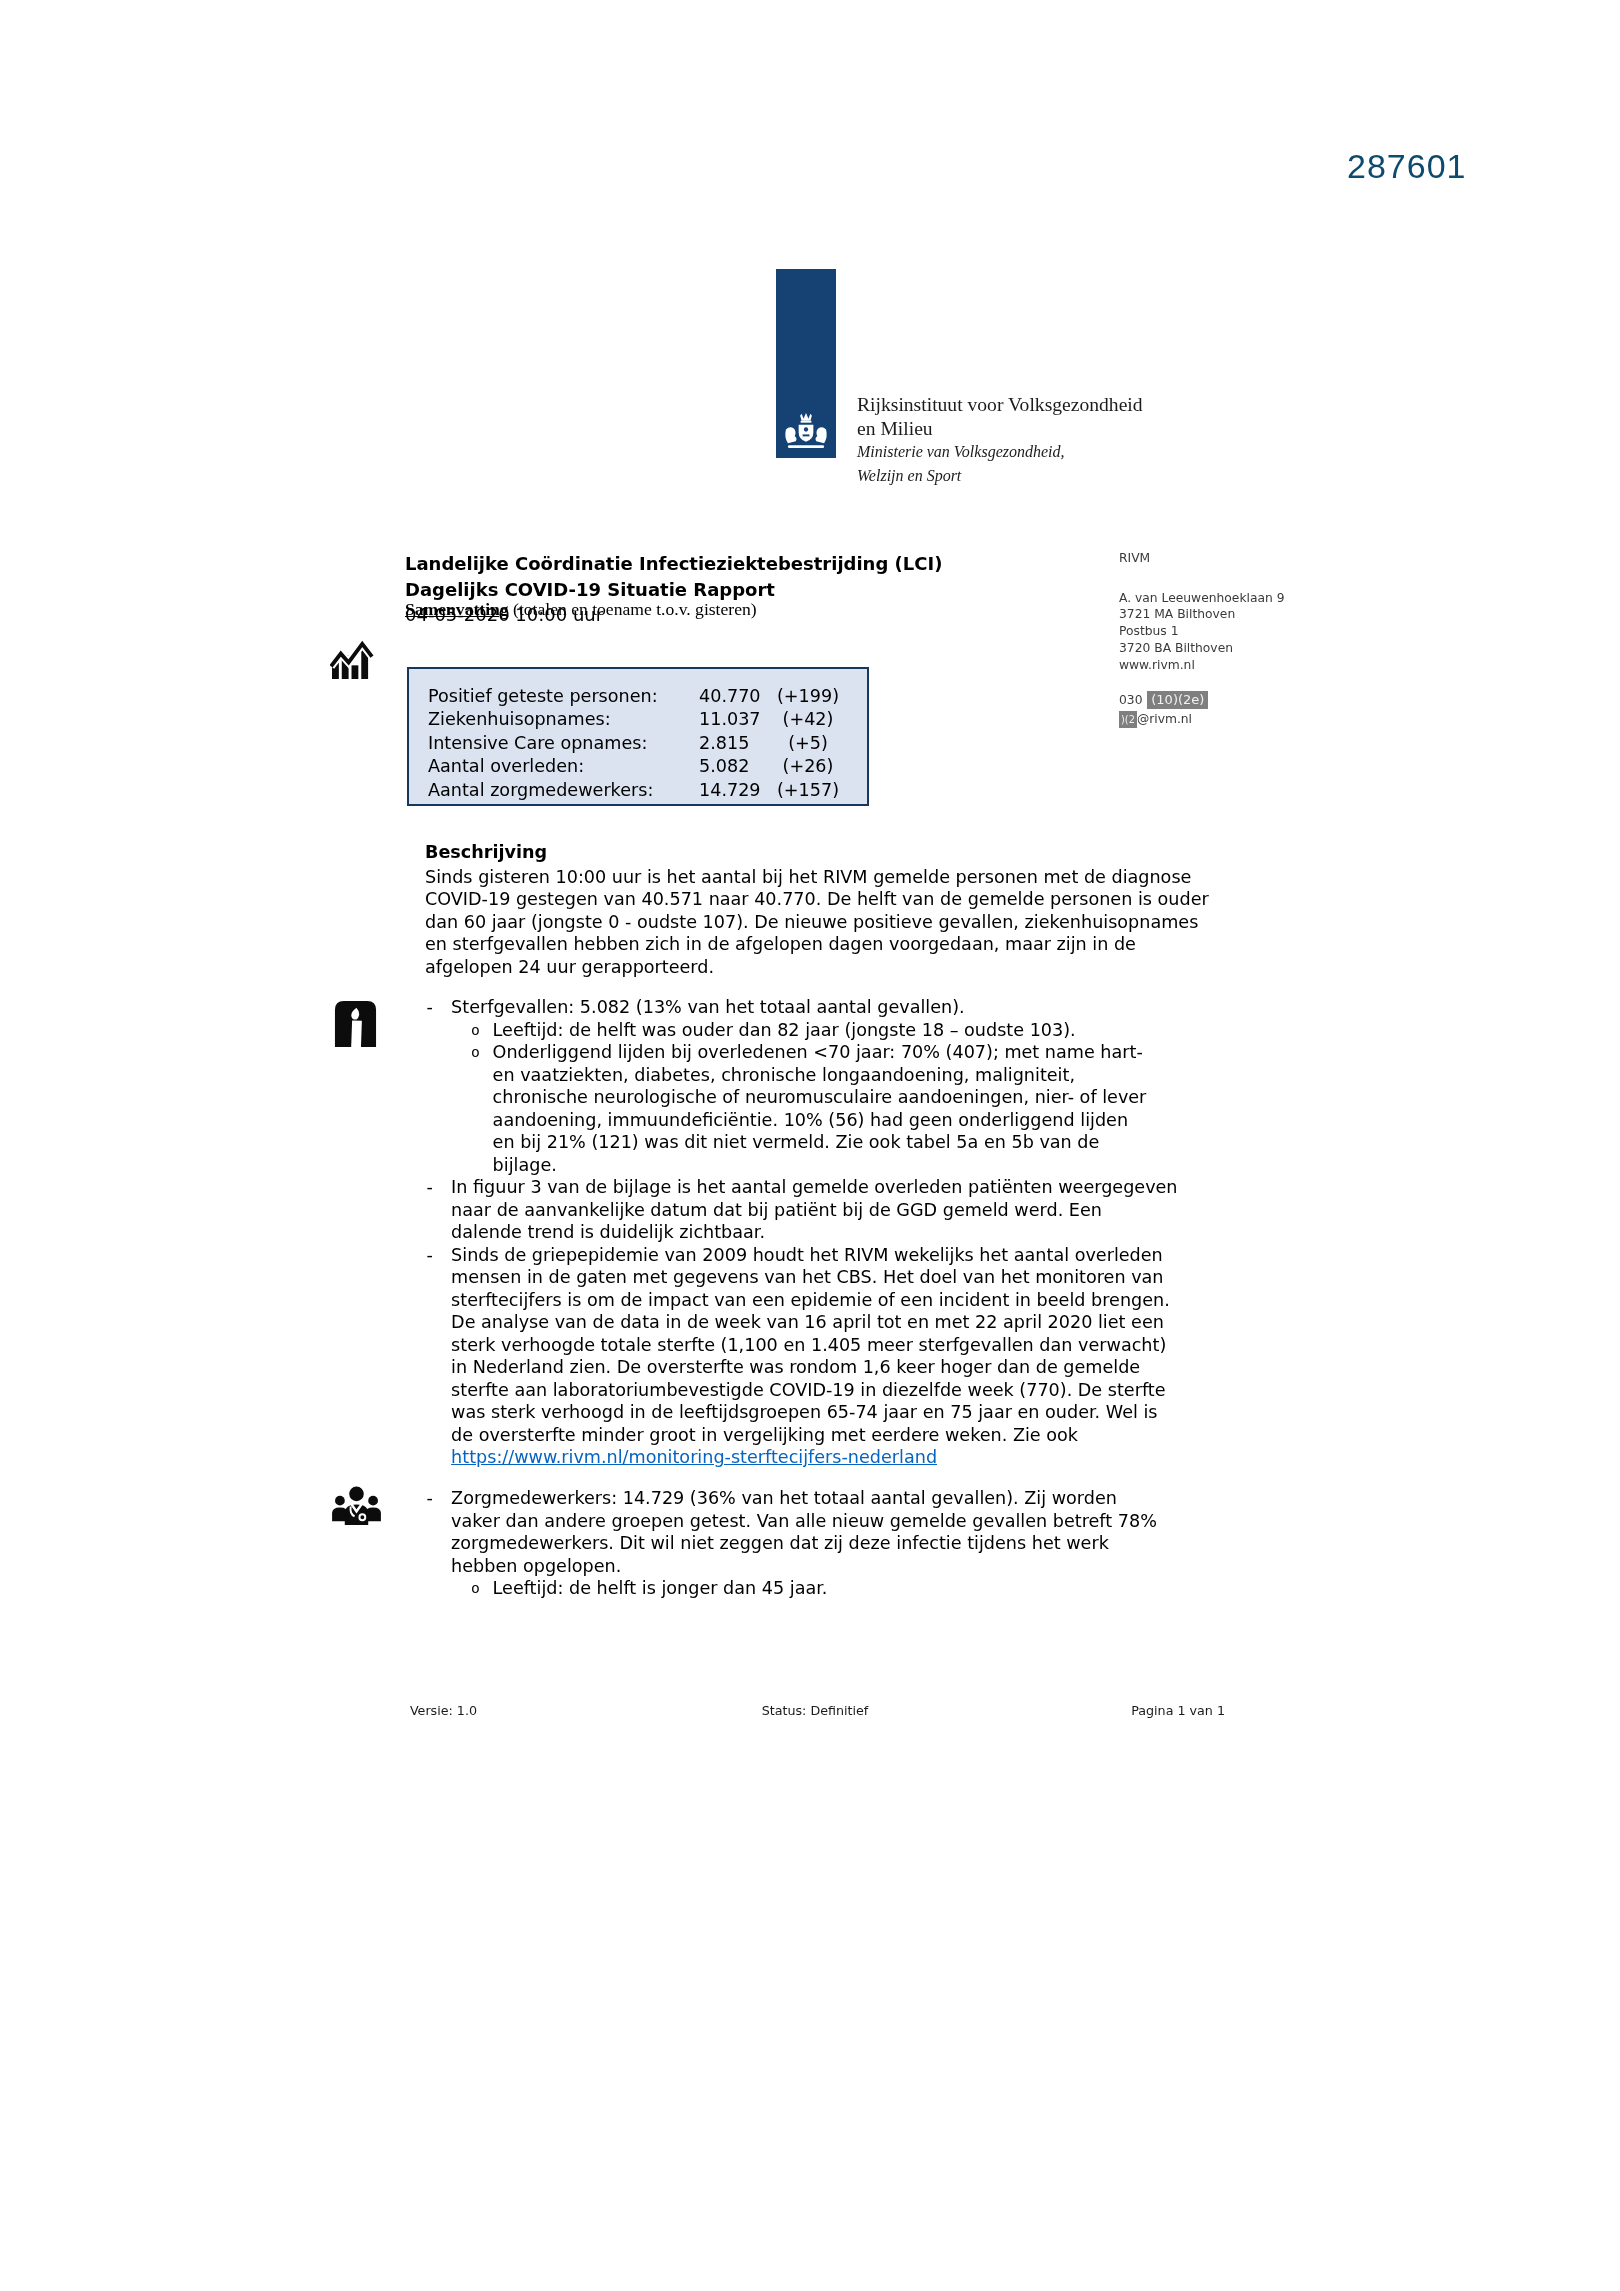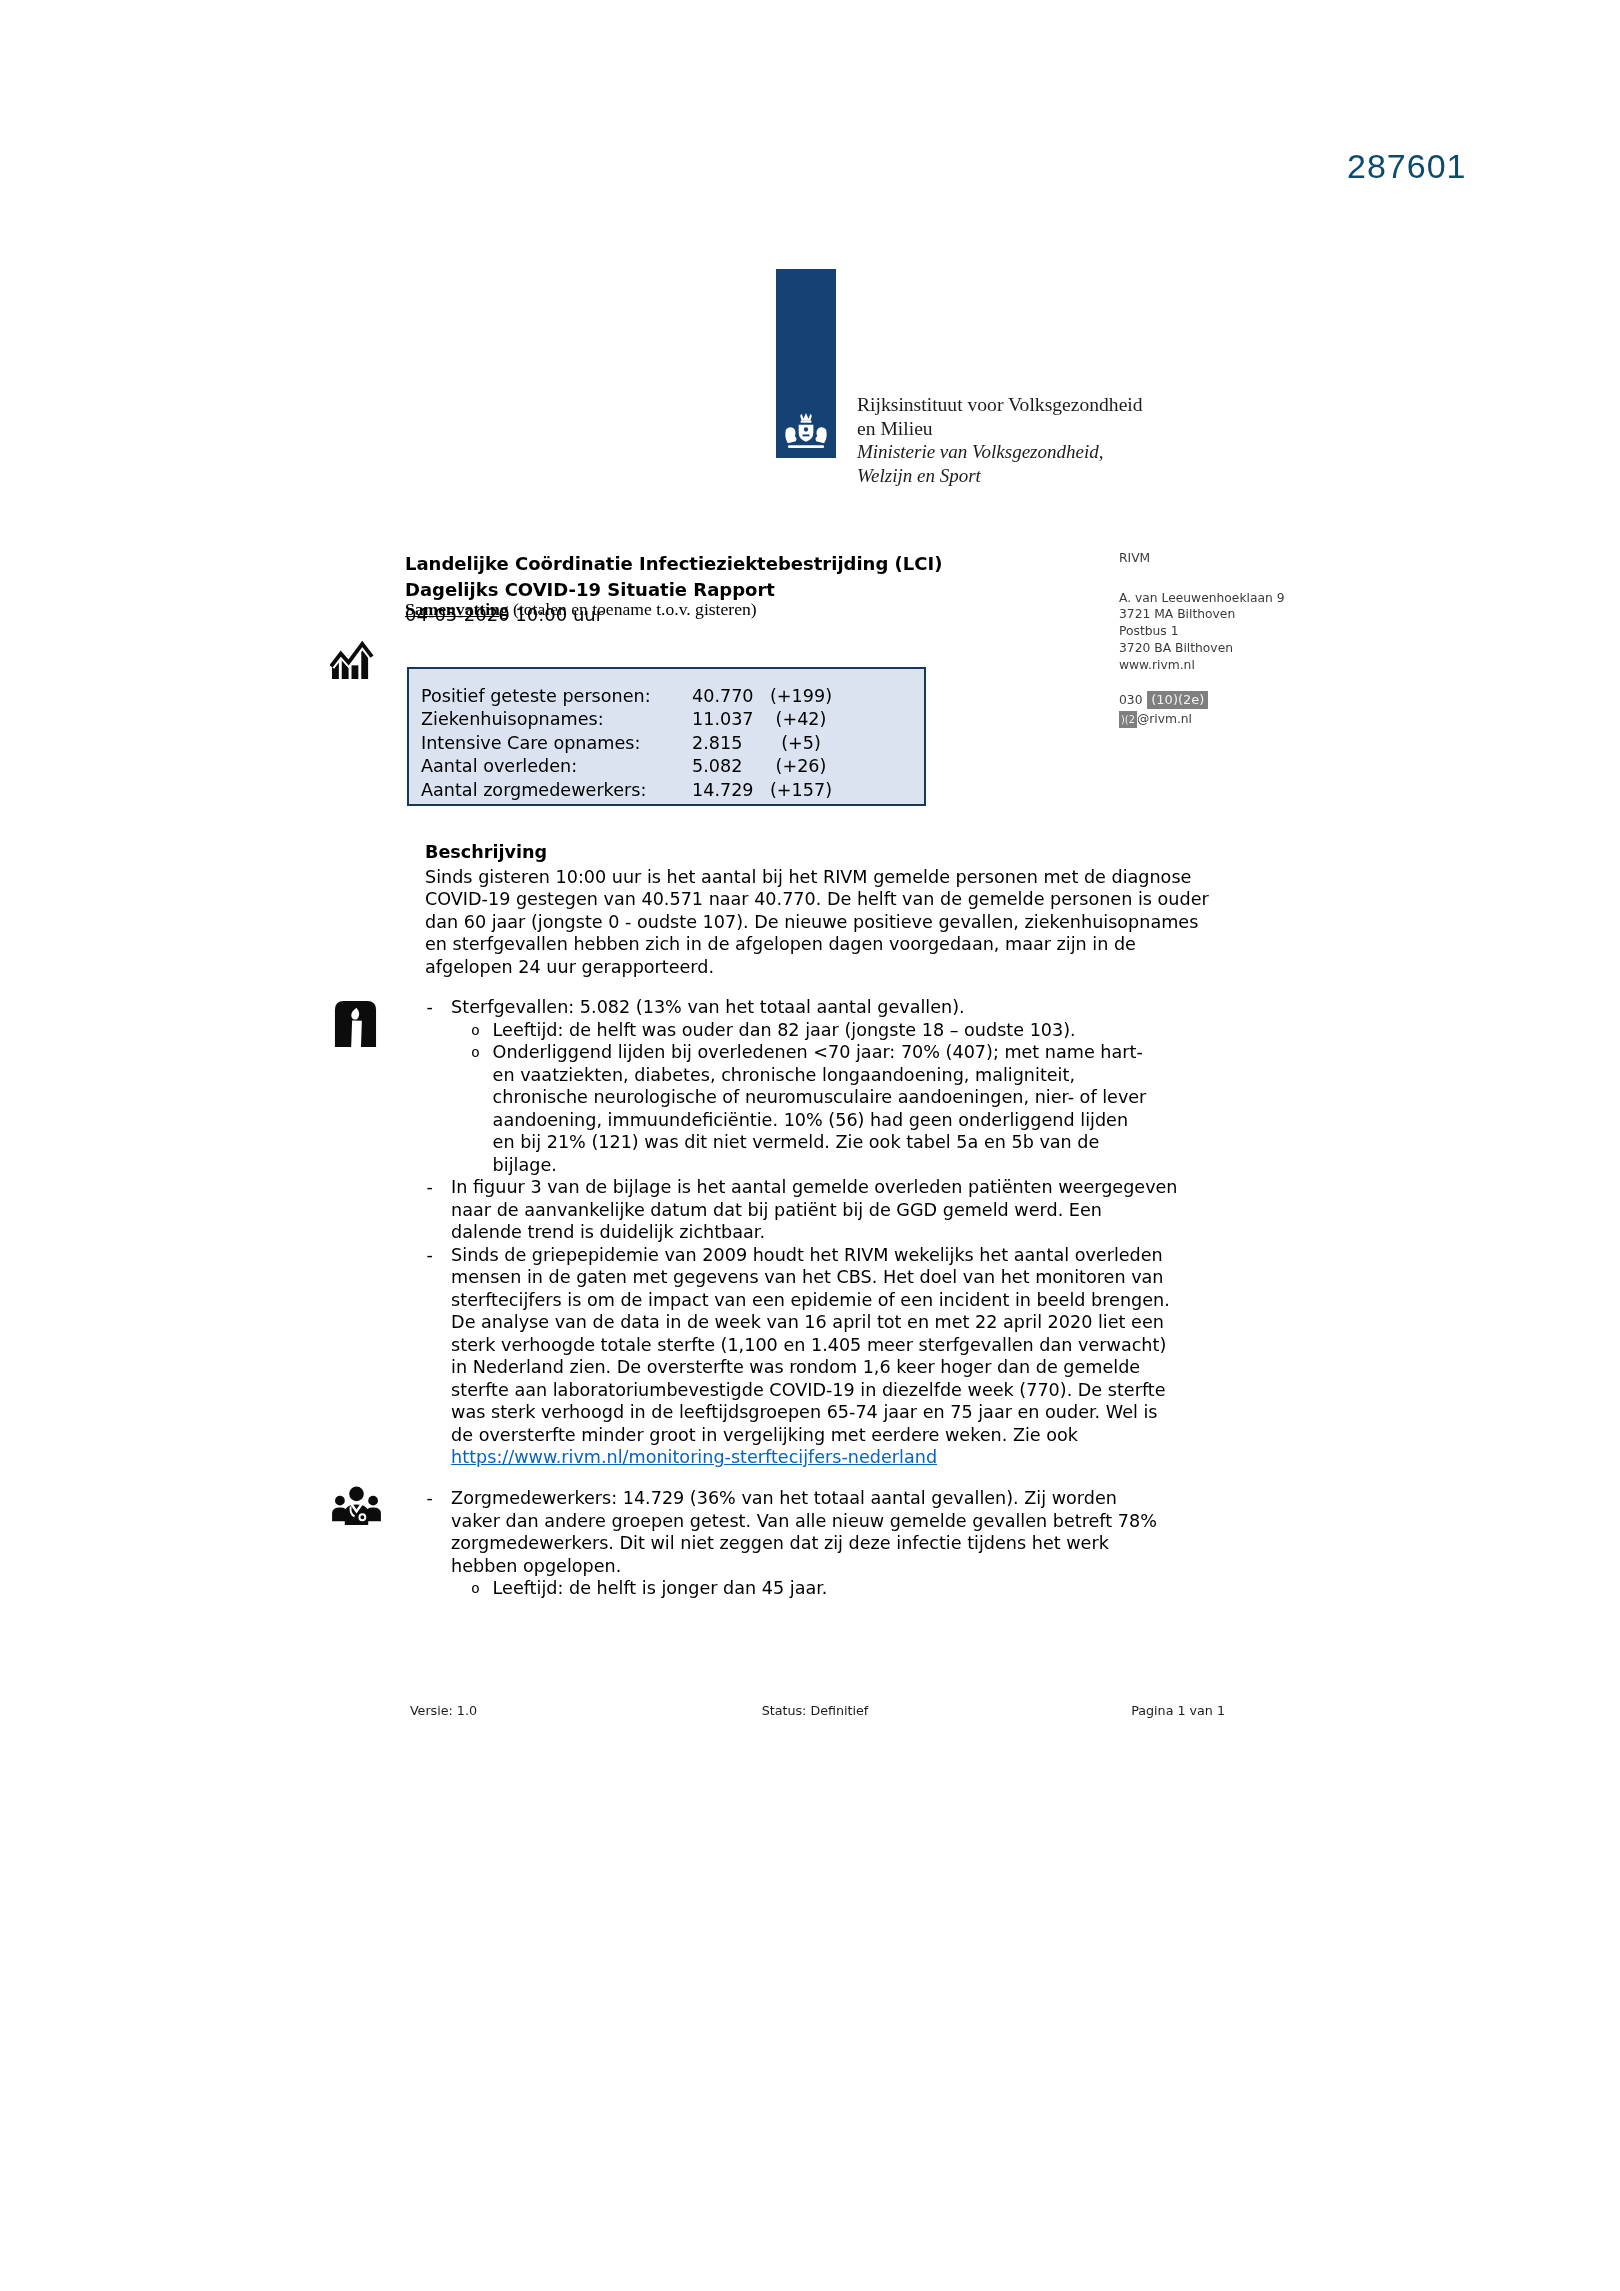--- a/index.html
+++ b/index.html
@@ -12,40 +12,40 @@
 
   
   #doc-number{left:1347px;top:147px;font-family:"Liberation Sans",sans-serif;
     font-size:34px;letter-spacing:1px;color:#0c4a6e;}
 
   
   #logo-bar{left:776px;top:269px;width:60px;height:189px;background:var(--logo-blue,#154273);}
   #logo-crest{position:absolute;left:5.9px;bottom:4.9px;width:48px;height:45px;}
   #logo-text{left:857px;top:393px;}
   .logo-line{font-family:"Liberation Serif",serif;font-size:19.6px;line-height:23.5px;color:#1c1c1c;}
-  .logo-min{font-family:"Liberation Serif",serif;font-style:italic;font-size:19px;line-height:23.5px;color:#1c1c1c;}
+  .logo-min{font-family:"Liberation Serif",serif;font-style:italic;font-size:16px;line-height:23.5px;color:#1c1c1c;}
 
   
   #contact{left:1119px;top:550px;font-size:12.3px;line-height:16.7px;color:#3a3a3a;}
   #contact .org{margin-bottom:23px;}
   #contact .addr{margin-bottom:17px;}
   .phone-row,.email-row{display:flex;align-items:center;height:19.6px;}
   .redact{background:var(--redact-gray,#7f7f7f);color:#f2f2f2;display:inline-block;
     font-size:13px;line-height:18.6px;padding:0 3.9px;}
   .redact.small{font-size:9.8px;max-width:23.5px;overflow:hidden;padding:0 2px;line-height:17.6px;}
   .phone-row .prefix{margin-right:4.9px;}
 
   
   #title-block{left:405px;top:551px;font-size:18px;line-height:25.5px;}
   #title-block .bold{font-weight:bold;}
   #summary-heading{left:405px;top:599px;font-size:17.6px;font-family:Liberation Serif, serif;}
   #summary-heading .hword{font-weight:bold;text-decoration:underline;}
-  #summary-box{left:407px;top:667px;width:519px;height:139px;
+  #summary-box{left:407px;top:667px;width:462px;height:139px;
     background:var(--box-fill,#dbe3f1);border:2px solid var(--box-border,#17375d);box-sizing:border-box;
-    padding-top:15.7px;padding-left:12px;}
+    padding-top:15.7px;padding-left:19px;}
   .srow{display:grid;grid-template-columns:271px 71px 76px;font-size:17.6px;line-height:23.5px;}
   .srow .delta{text-align:center;}
 
   #description{left:405px;top:840px;margin-left:20px;}
   #description .dhead{font-weight:bold;font-size:17.6px;line-height:25.5px;}
   #description .dbody{font-size:17.6px;line-height:22.5px;}
 
   .bullets{left:405px;width:902px;font-size:17.6px;line-height:22.5px;}
   #bullets1{top:996px;}
   #bullets2{top:1487px;}

